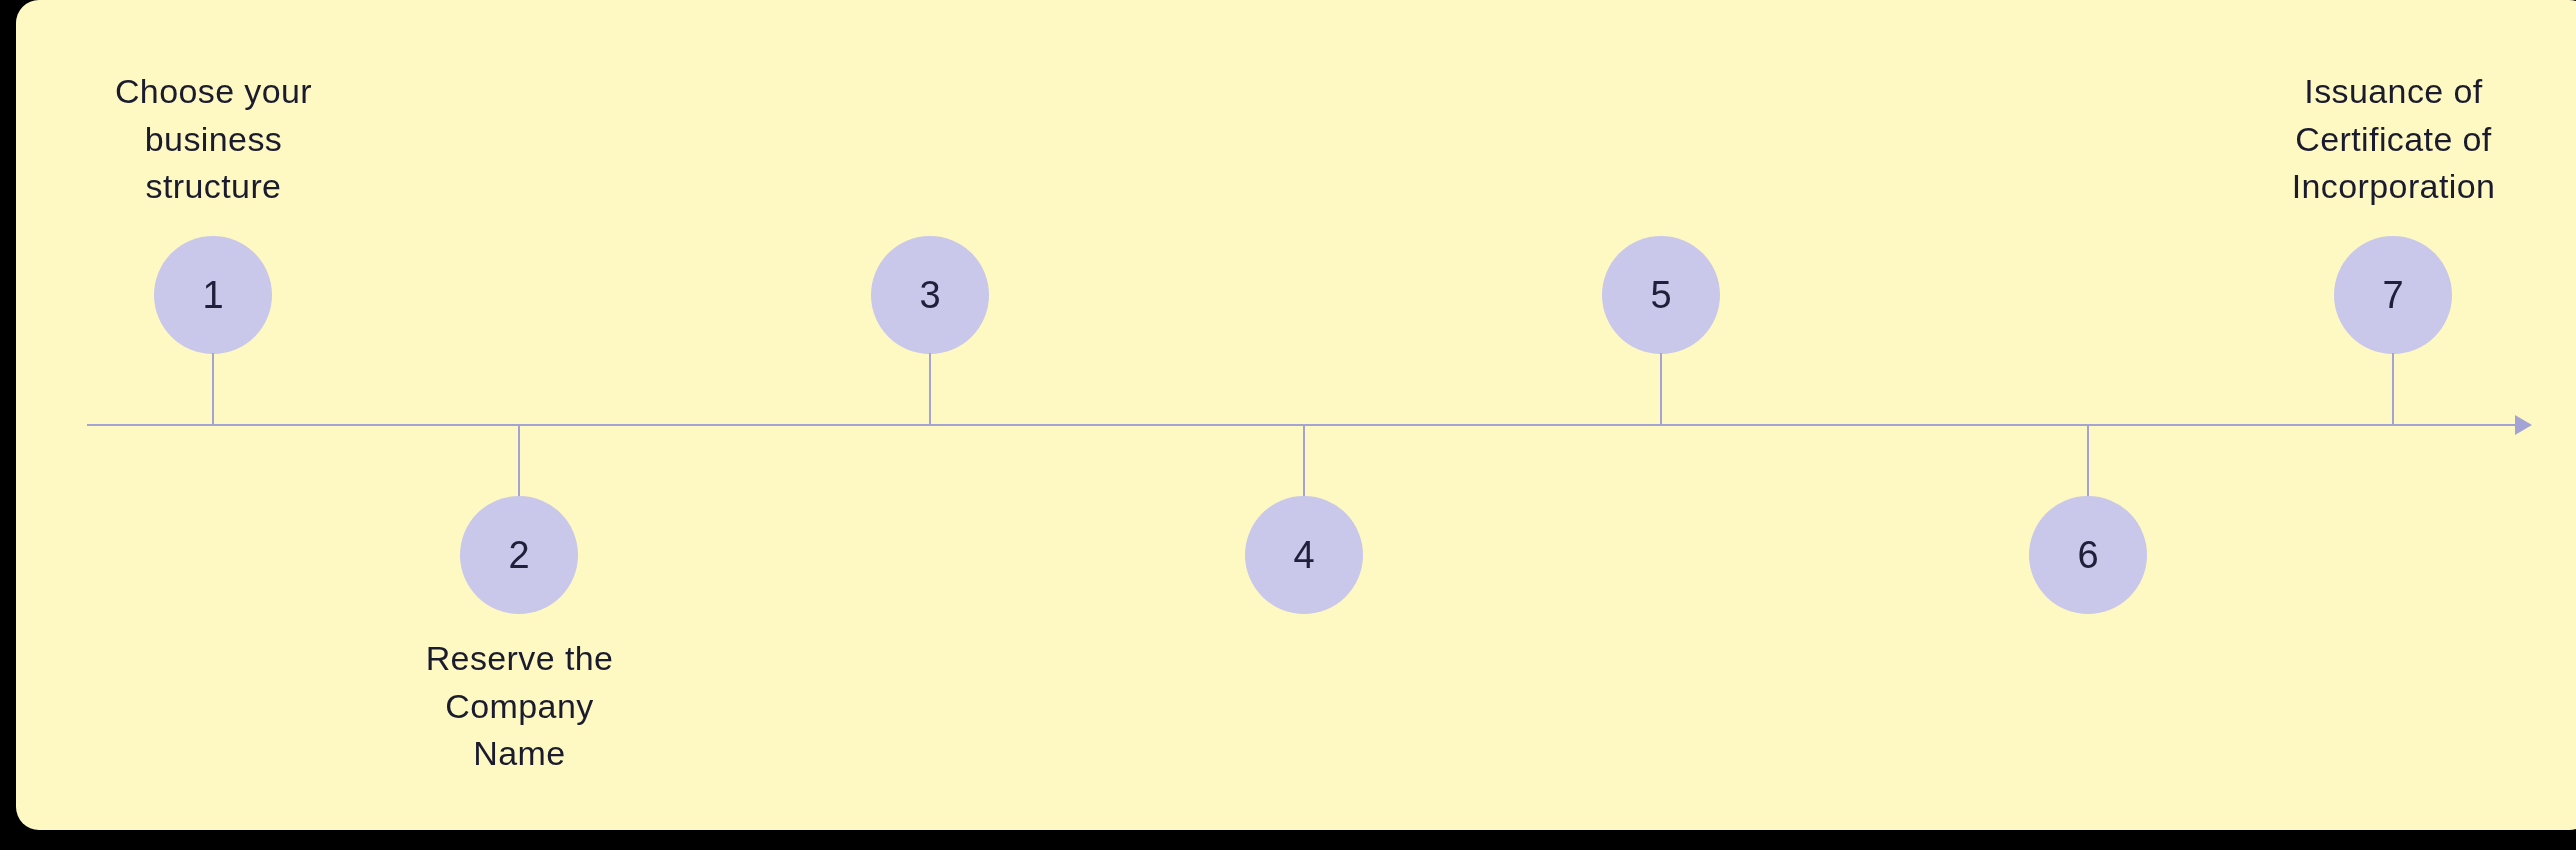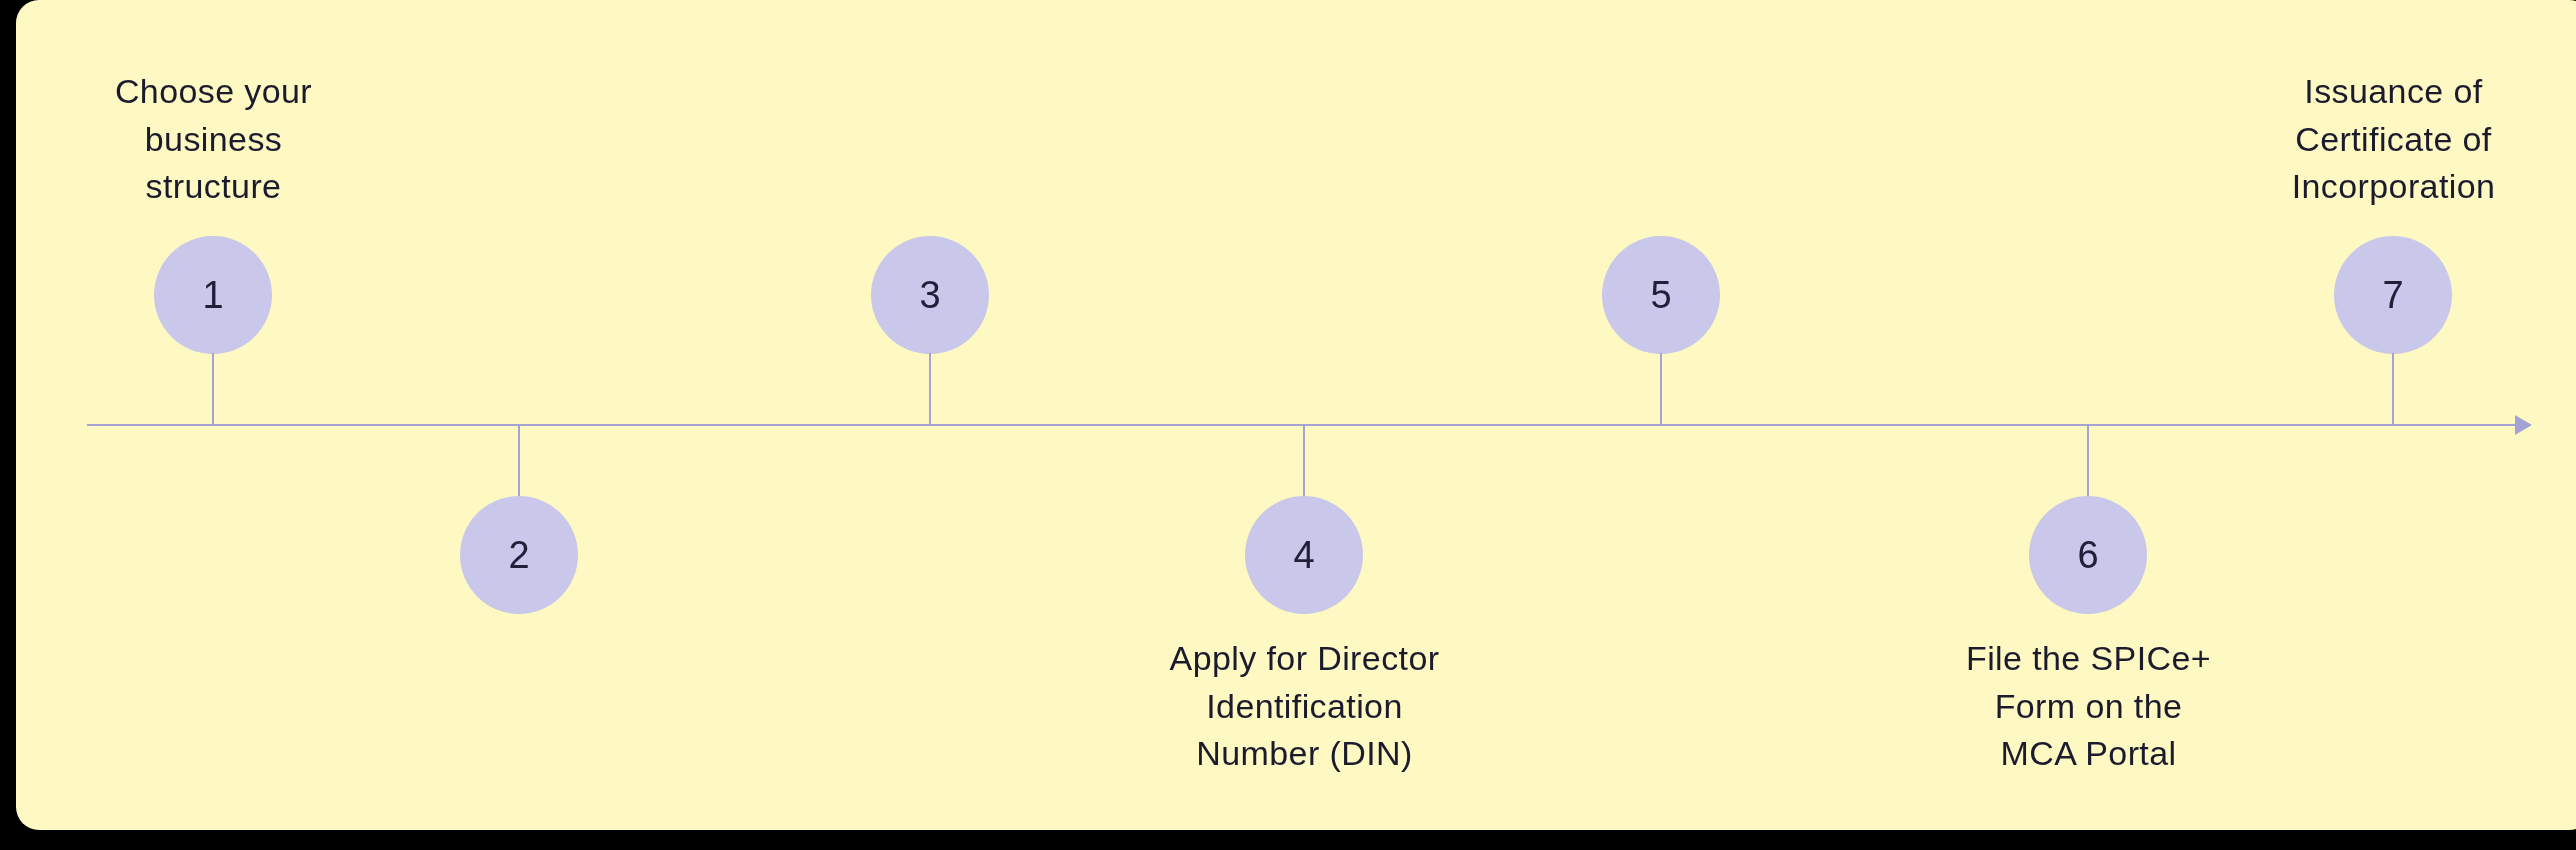--- a/index.html
+++ b/index.html
@@ -97,46 +97,43 @@
 structure</div>
     <div class="circle above" style="left:197px">
       <span>1</span>
     </div>
     <div class="connector above" style="left:197px"></div>
 
     <div class="connector below" style="left:503px"></div>
     <div class="circle below" style="left:503px">
       <span>2</span>
     </div>
+    <div class="step-label below" style="left:503px">Reserve the
+Company
+Name</div>
 
     <div class="circle above" style="left:914px">
       <span>3</span>
     </div>
     <div class="connector above" style="left:914px"></div>
 
     <div class="connector below" style="left:1288px"></div>
     <div class="circle below" style="left:1288px">
       <span>4</span>
     </div>
-    <div class="step-label below" style="left:1288px">Apply for Director
-Identification
-Number (DIN)</div>
 
     <div class="circle above" style="left:1645px">
       <span>5</span>
     </div>
     <div class="connector above" style="left:1645px"></div>
 
     <div class="connector below" style="left:2072px"></div>
     <div class="circle below" style="left:2072px">
       <span>6</span>
     </div>
-    <div class="step-label below" style="left:2072px">File the SPICe+
-Form on the
-MCA Portal</div>
 
     <div class="step-label above" style="left:2377px">Issuance of
 Certificate of
 Incorporation</div>
     <div class="circle above" style="left:2377px">
       <span>7</span>
     </div>
     <div class="connector above" style="left:2377px"></div>
 
   </div>

